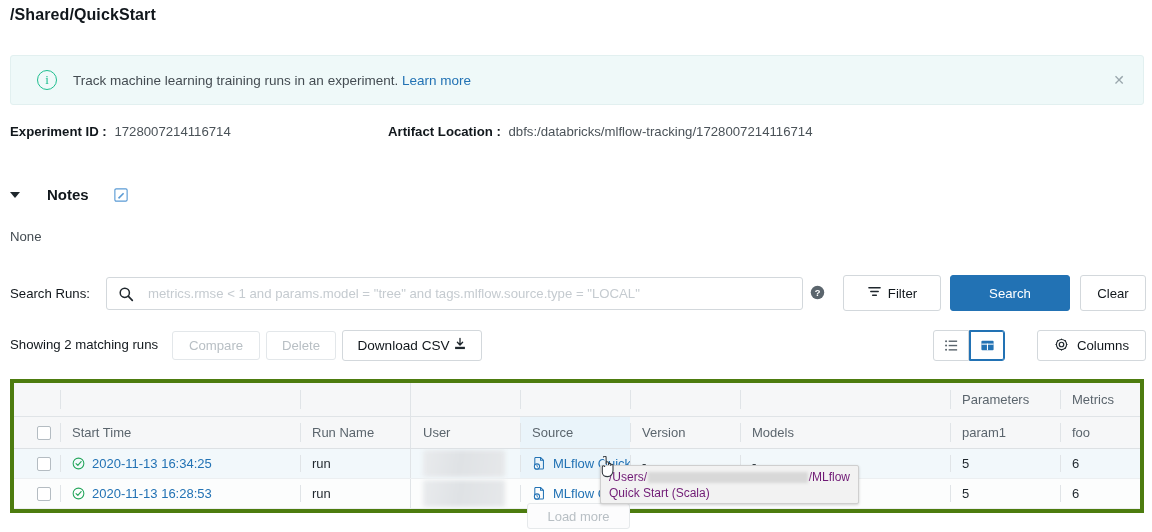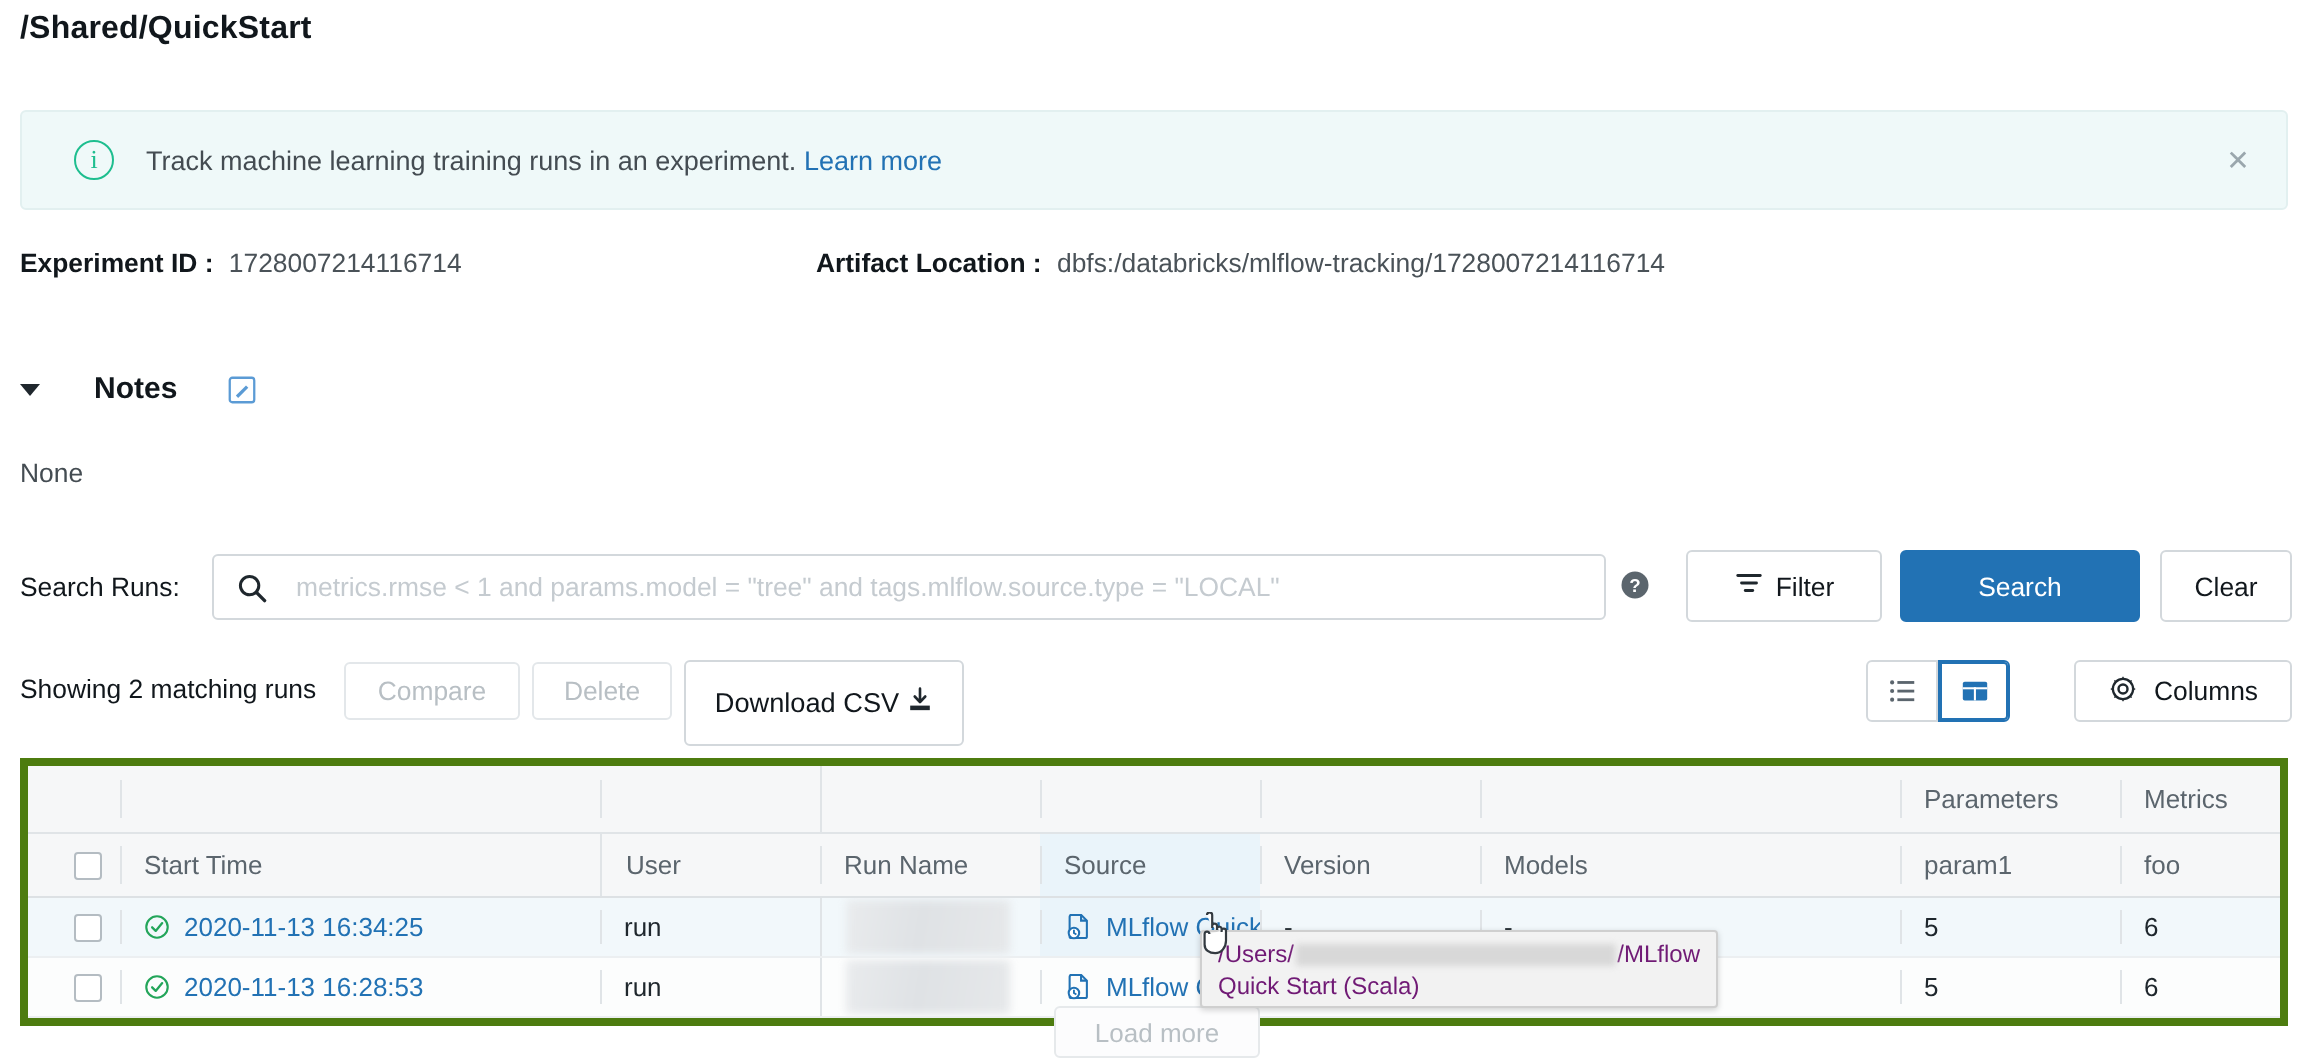--- a/index.html
+++ b/index.html
@@ -42,21 +42,21 @@
   .banner-close {
     position: absolute; right: 16px; top: 50%; transform: translateY(-50%);
     font-size: 14px; color: #9aa7ad; cursor: pointer;
     width: 16px; height: 16px; line-height: 16px; text-align: center;
   }
 
   
   .meta { position: absolute; top: 124px; left: 10px; font-size: 13.2px; }
   .meta-label { font-weight: bold; color: #11171c; margin-top: 12px; }
   .meta-val { color: #4a5258; margin-left: 4px; }
-  .meta-2 { position: absolute; top: 124px; left: 408px; font-size: 13.2px; }
+  .meta-2 { position: absolute; top: 124px; left: 388px; font-size: 13.2px; }
 
   
   .notes-head {
     position: absolute; top: 186px; left: 10px;
     display: flex; align-items: center; gap: 25px;
     font-size: 15px; font-weight: bold; color: #11171c;
     cursor: pointer;
   }
   .caret {
     width: 0; height: 0; border-left: 5px solid transparent;
@@ -113,21 +113,21 @@
   }
   .btn-compare {
     position: absolute; top: 331px; left: 172px; width: 88px; height: 29px;
     color: #b8bfc4; border-color: #e3e7ea; cursor: default;
   }
   .btn-delete {
     position: absolute; top: 331px; left: 266px; width: 70px; height: 29px;
     color: #b8bfc4; border-color: #e3e7ea; cursor: default;
   }
   .btn-csv {
-    position: absolute; top: 330px; left: 342px; width: 140px; height: 43px;
+    position: absolute; top: 330px; left: 342px; width: 140px; height: 31px;
     gap: 3px; font-size: 13.6px;
   }
 
   .view-toggle { position: absolute; top: 330px; left: 933px; display: flex; }
   .vt-btn {
     width: 36px; height: 31px; border: 1px solid #d3d8dc; background: #fff;
     display: flex; align-items: center; justify-content: center; cursor: pointer;
   }
   .vt-btn:first-child { border-radius: 3px 0 0 3px; }
   .vt-btn.active {
@@ -343,22 +343,22 @@
       <div class="cell c-mod divider"></div>
       <div class="cell c-par divider">Parameters</div>
       <div class="cell c-met divider">Metrics</div>
     </div>
 
     <div class="tr th-main">
       <div class="cell c-check">
         <span class="chk"></span>
       </div>
       <div class="cell c-start divider">Start Time</div>
+      <div class="cell c-run divider">Run Name</div>
       <div class="cell c-user border-l">User</div>
-      <div class="cell c-run divider">Run Name</div>
       <div class="cell c-src divider src-col-hl">Source</div>
       <div class="cell c-ver divider">Version</div>
       <div class="cell c-mod divider">Models</div>
       <div class="cell c-par divider">param1</div>
       <div class="cell c-met divider">foo</div>
     </div>
 
     <div class="tr row hover">
       <div class="cell c-check">
         <span class="chk"></span>

